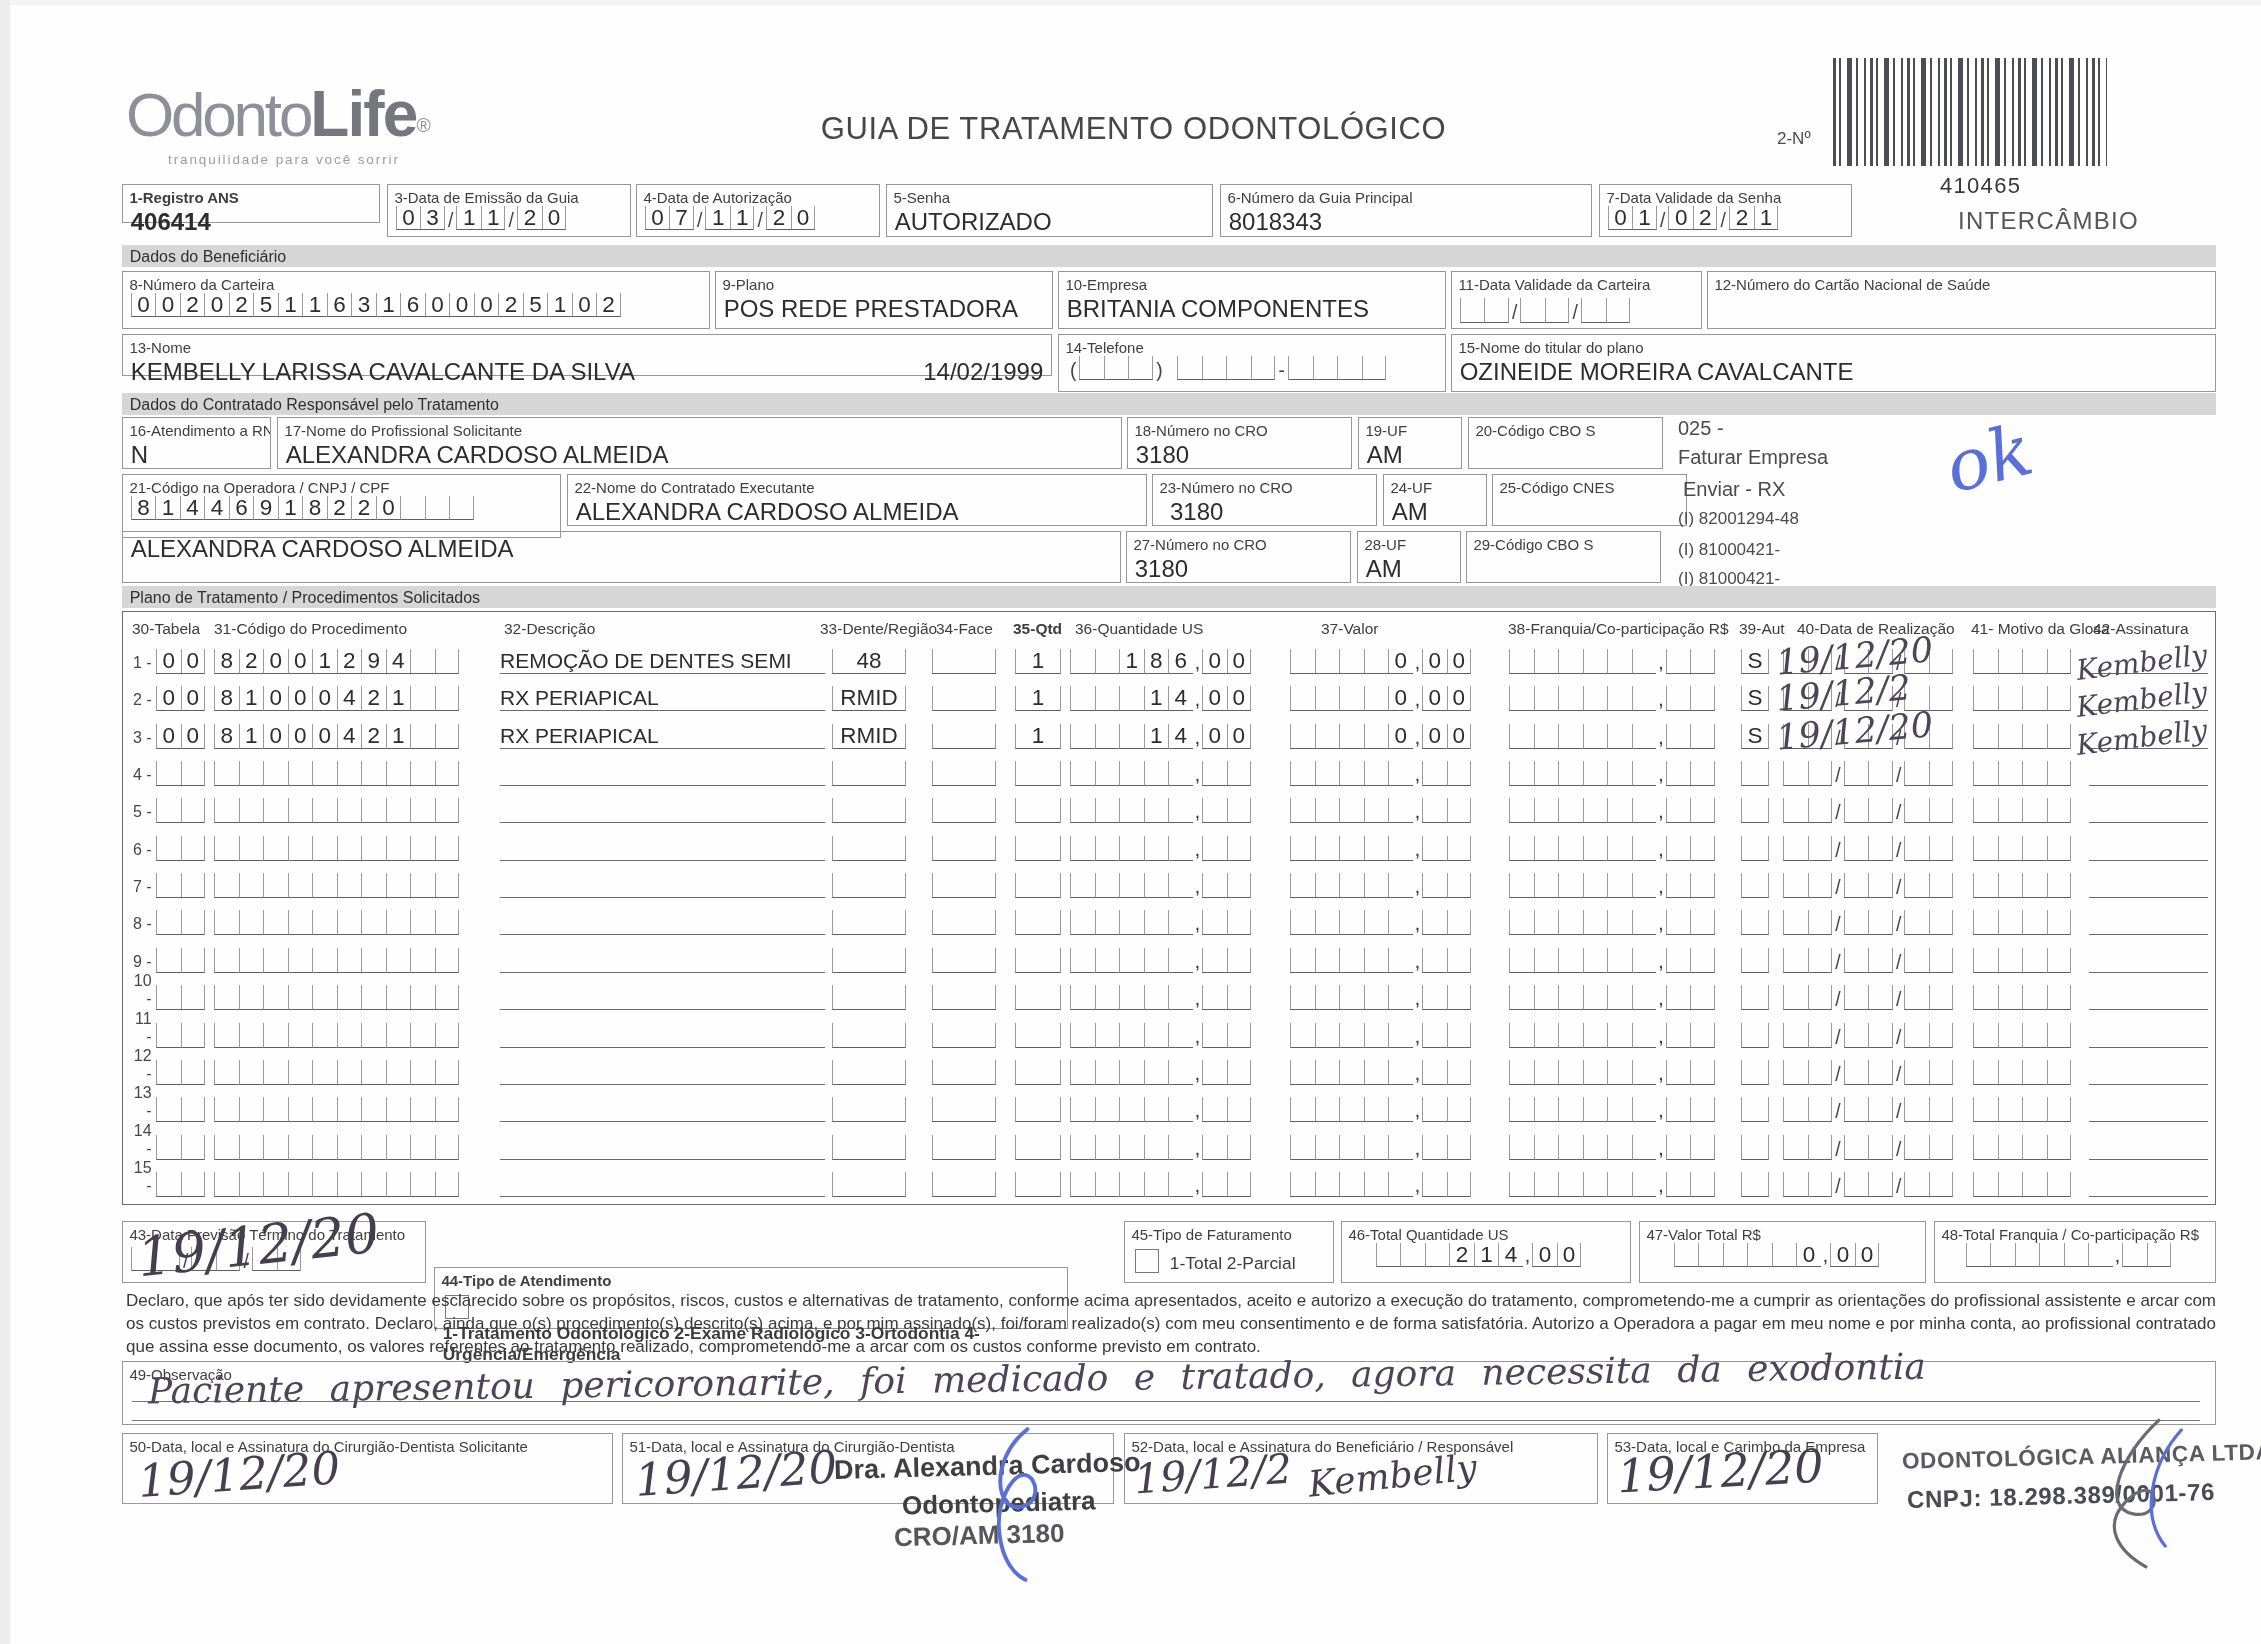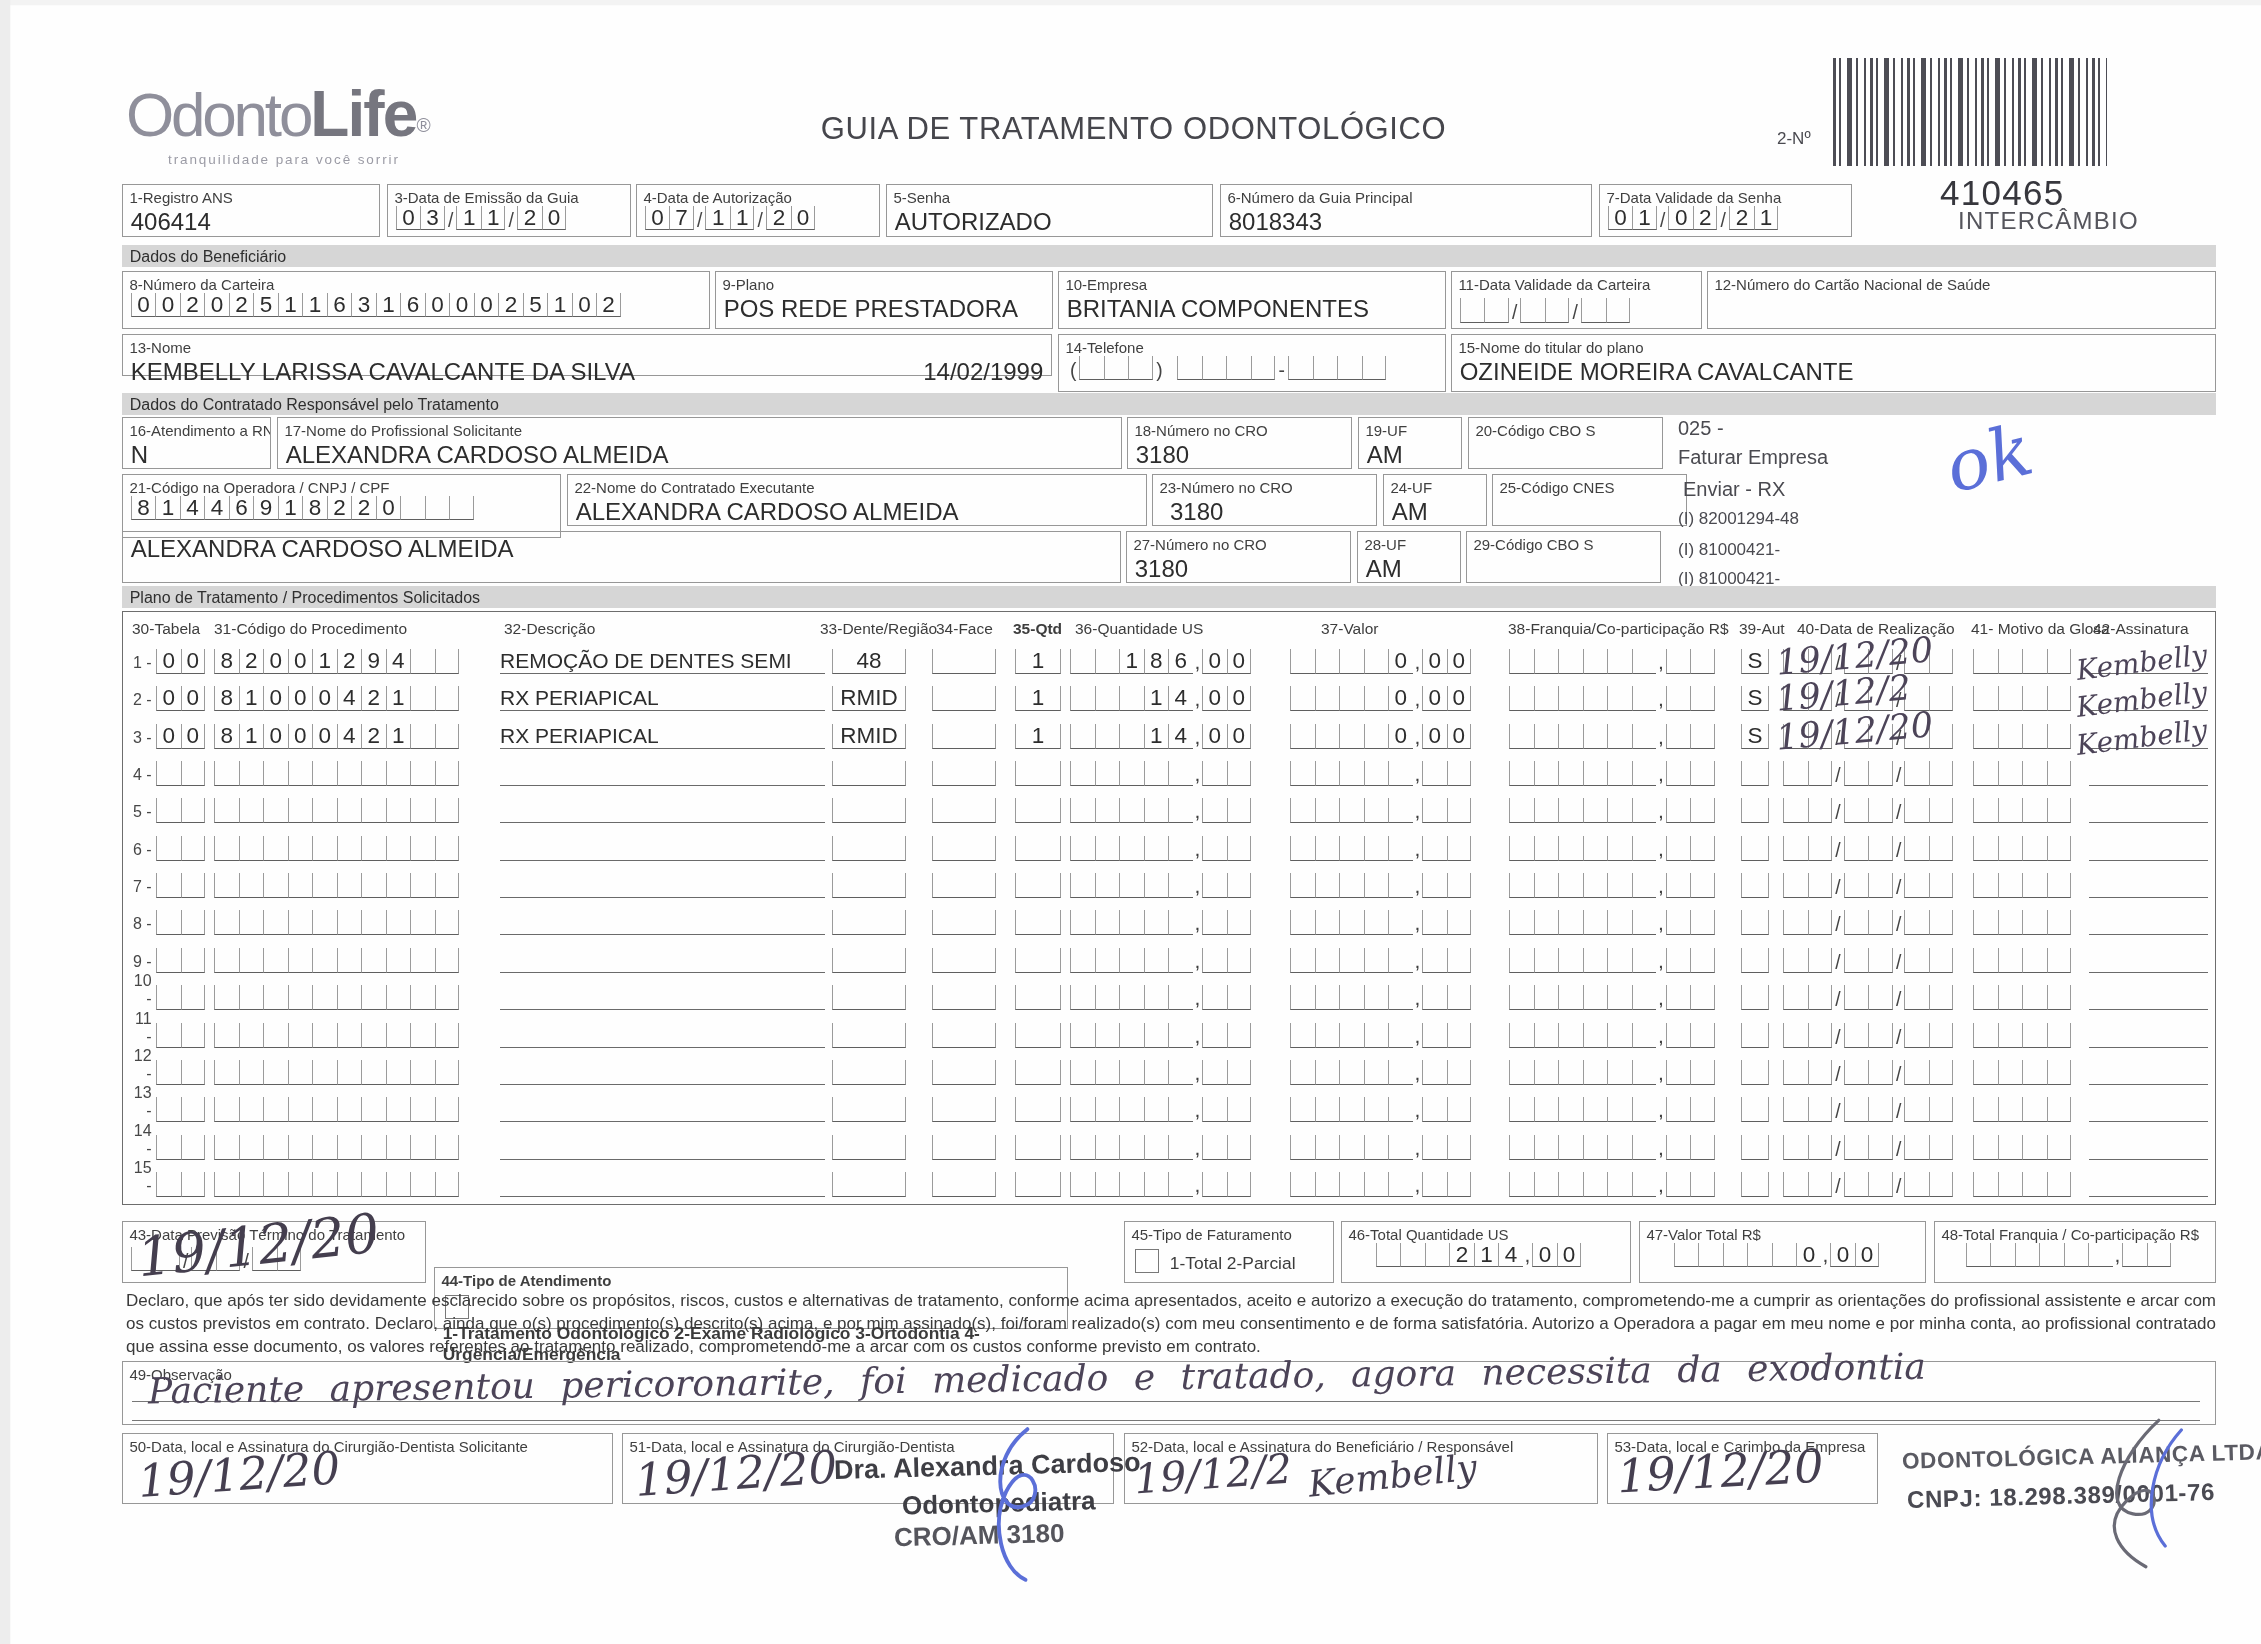--- a/index.html
+++ b/index.html
@@ -57,24 +57,24 @@
 
   <div style="position:absolute;left:792px;top:111px;width:683px;text-align:center;font-size:31px;color:#46464c;letter-spacing:0.6px;">GUIA DE TRATAMENTO ODONTOLÓGICO</div>
 
   <div style="position:absolute;left:126px;top:77px;">
     <span style="font-size:62px;color:#8f8f9b;letter-spacing:-3.2px;">Odonto</span><span style="font-size:64px;color:#76767f;font-weight:bold;letter-spacing:-1.9px;">Life</span><sup style="font-size:19.3px;color:#8f8f9b;">®</sup>
     <div style="font-size:13.5px;color:#9b9ba5;letter-spacing:1.9px;margin:1.3px 0 0 42px;">tranquilidade para você sorrir</div>
   </div>
 
   <span class="annot small" style="left:1777px;top:129px;">2-Nº</span>
   <div class="barcode"></div>
-  <div style="position:absolute;left:1940px;top:173px;font-size:35px;color:#37373d;letter-spacing:1.3px;">410465</div>
+  <div style="position:absolute;left:1940px;top:173px;font-size:22px;color:#37373d;letter-spacing:1.3px;">410465</div>
   <div style="position:absolute;left:1958px;top:207px;font-size:24px;color:#55555c;letter-spacing:1.3px;">INTERCÂMBIO</div>
 
-  <div class="fbox" style="left:122px;top:184px;width:258px;height:53px;">
+  <div class="fbox" style="left:122px;top:184px;width:258px;height:39px;font-weight:bold;">
     <div class="flabel">1-Registro ANS</div>
     <div class="fvalue">406414</div>
   </div>
   <div class="fbox" style="left:387px;top:184px;width:244px;height:53px;">
     <div class="flabel">3-Data de Emissão da Guia</div>
     <div class="dcomb combpad">
       <div class="comb">
           <span class="c">0</span>
           <span class="c">3</span>
         </div>

